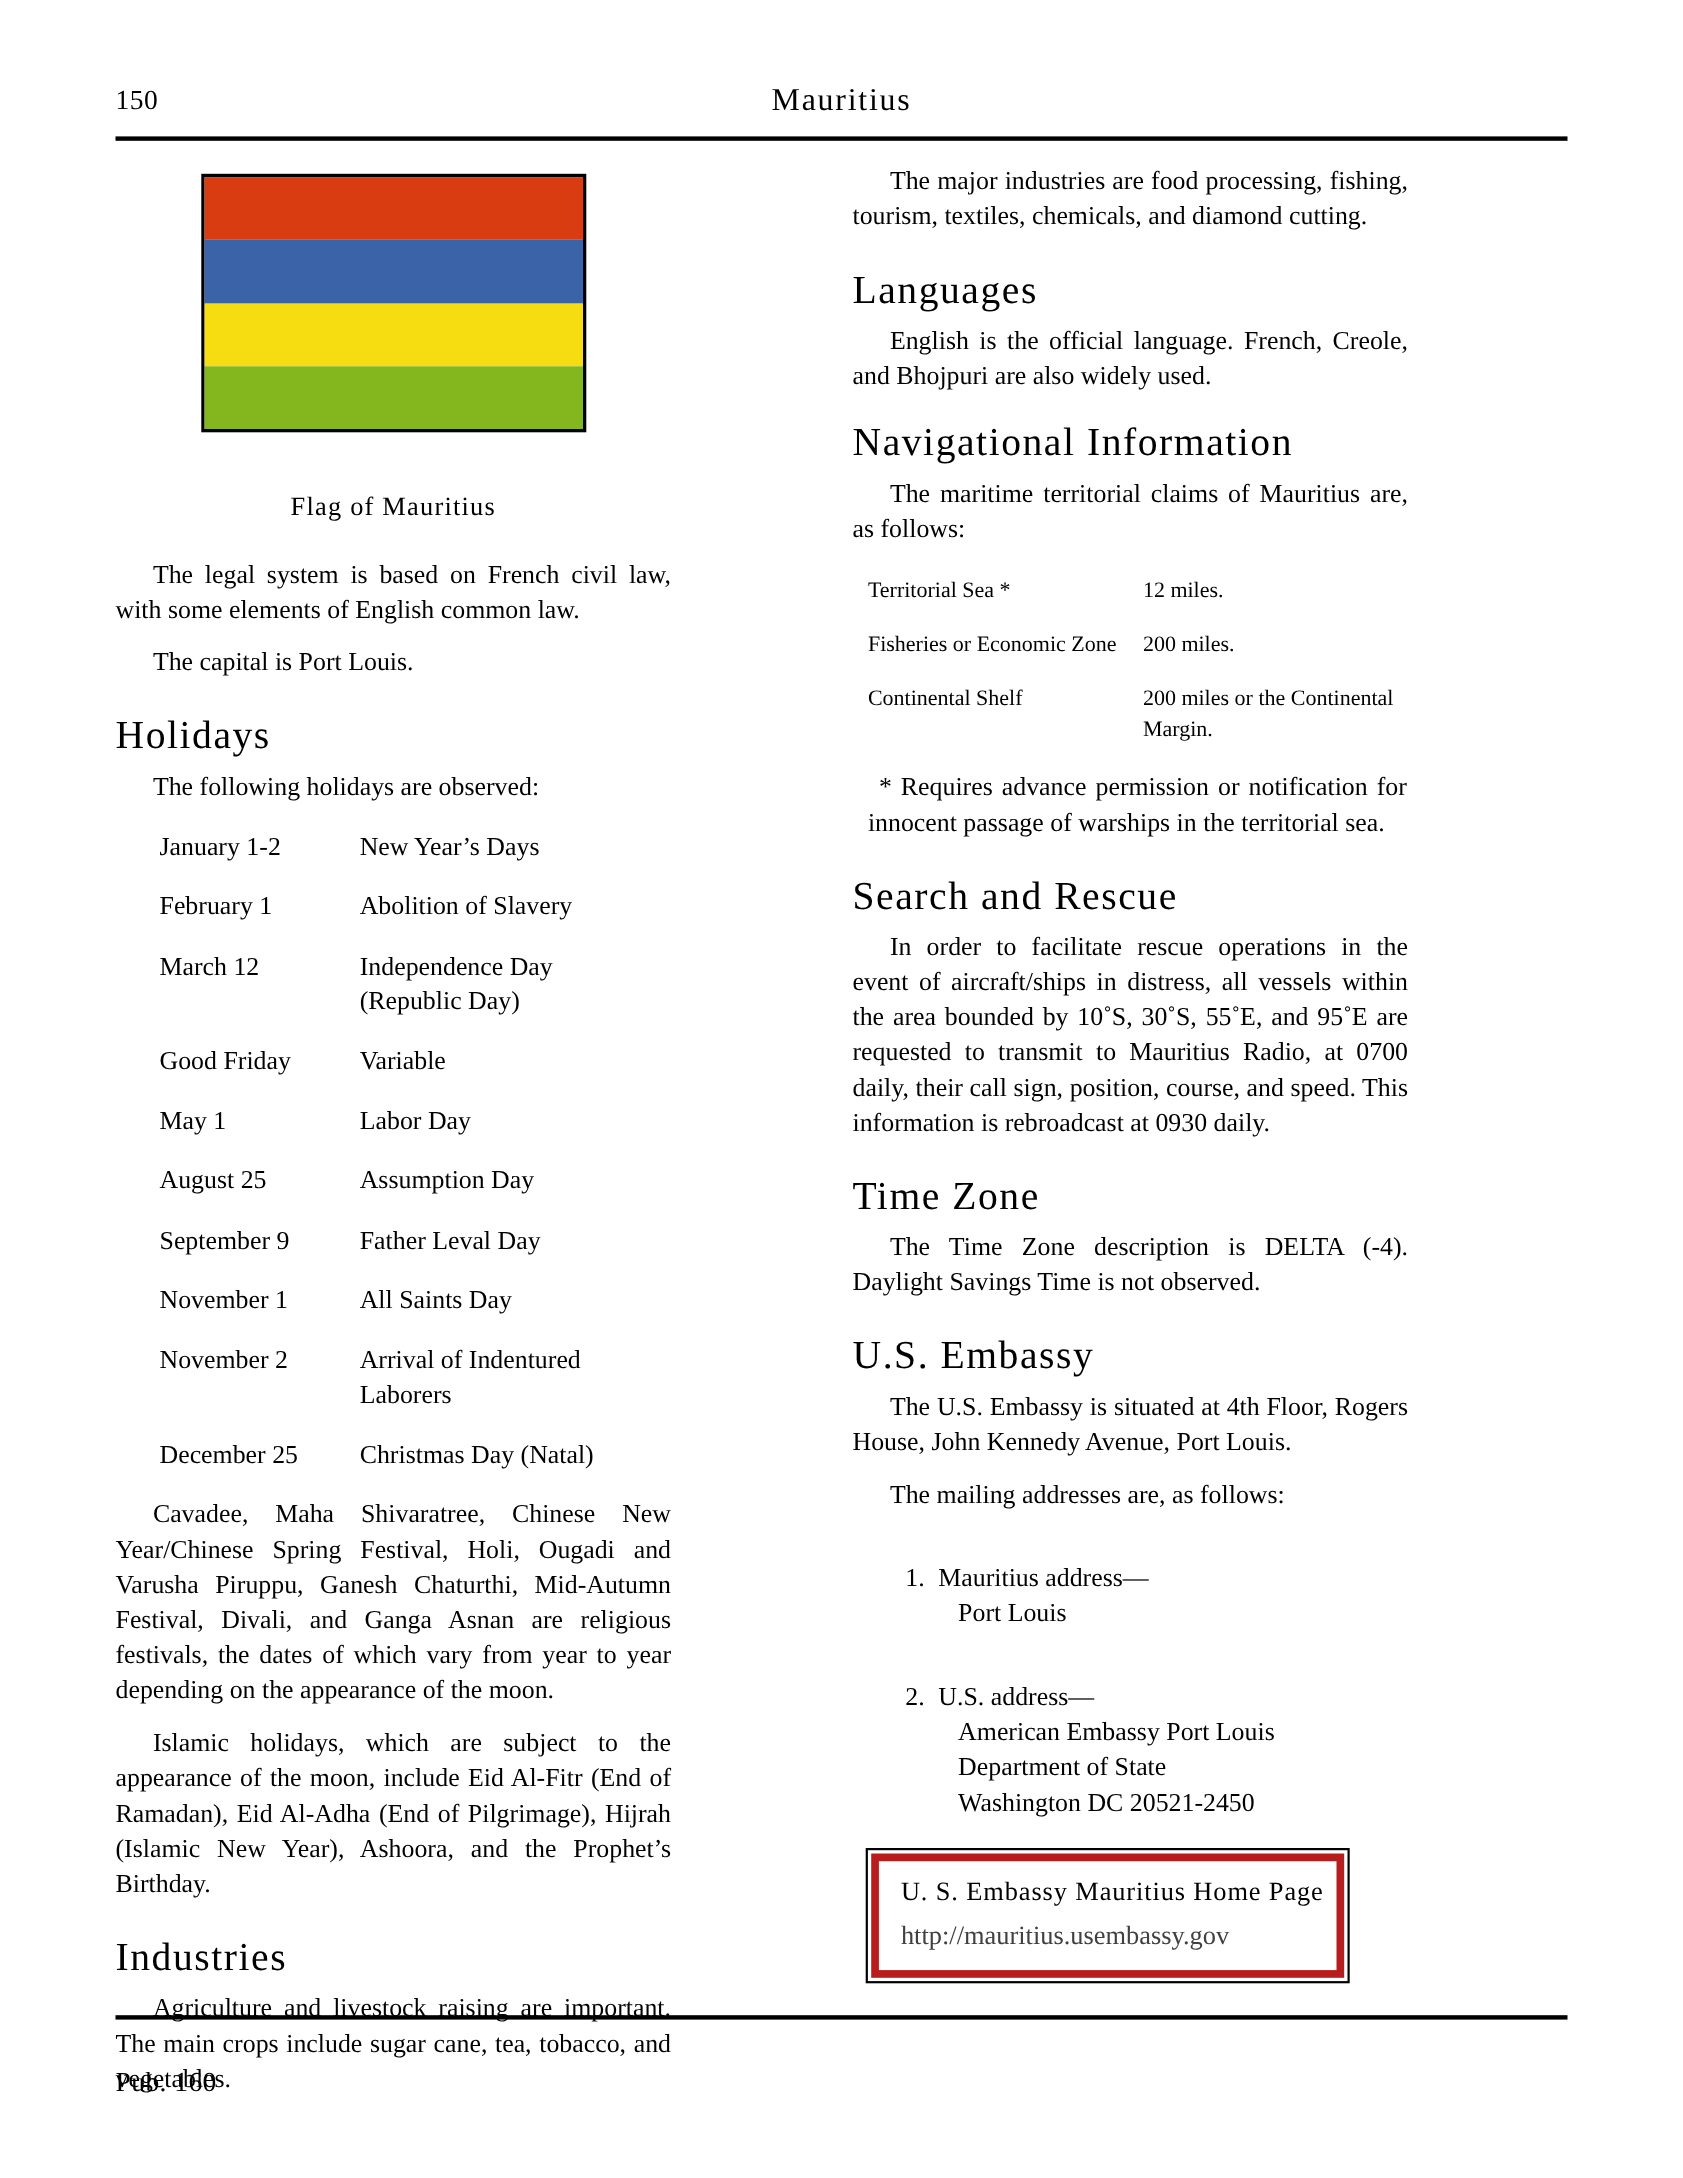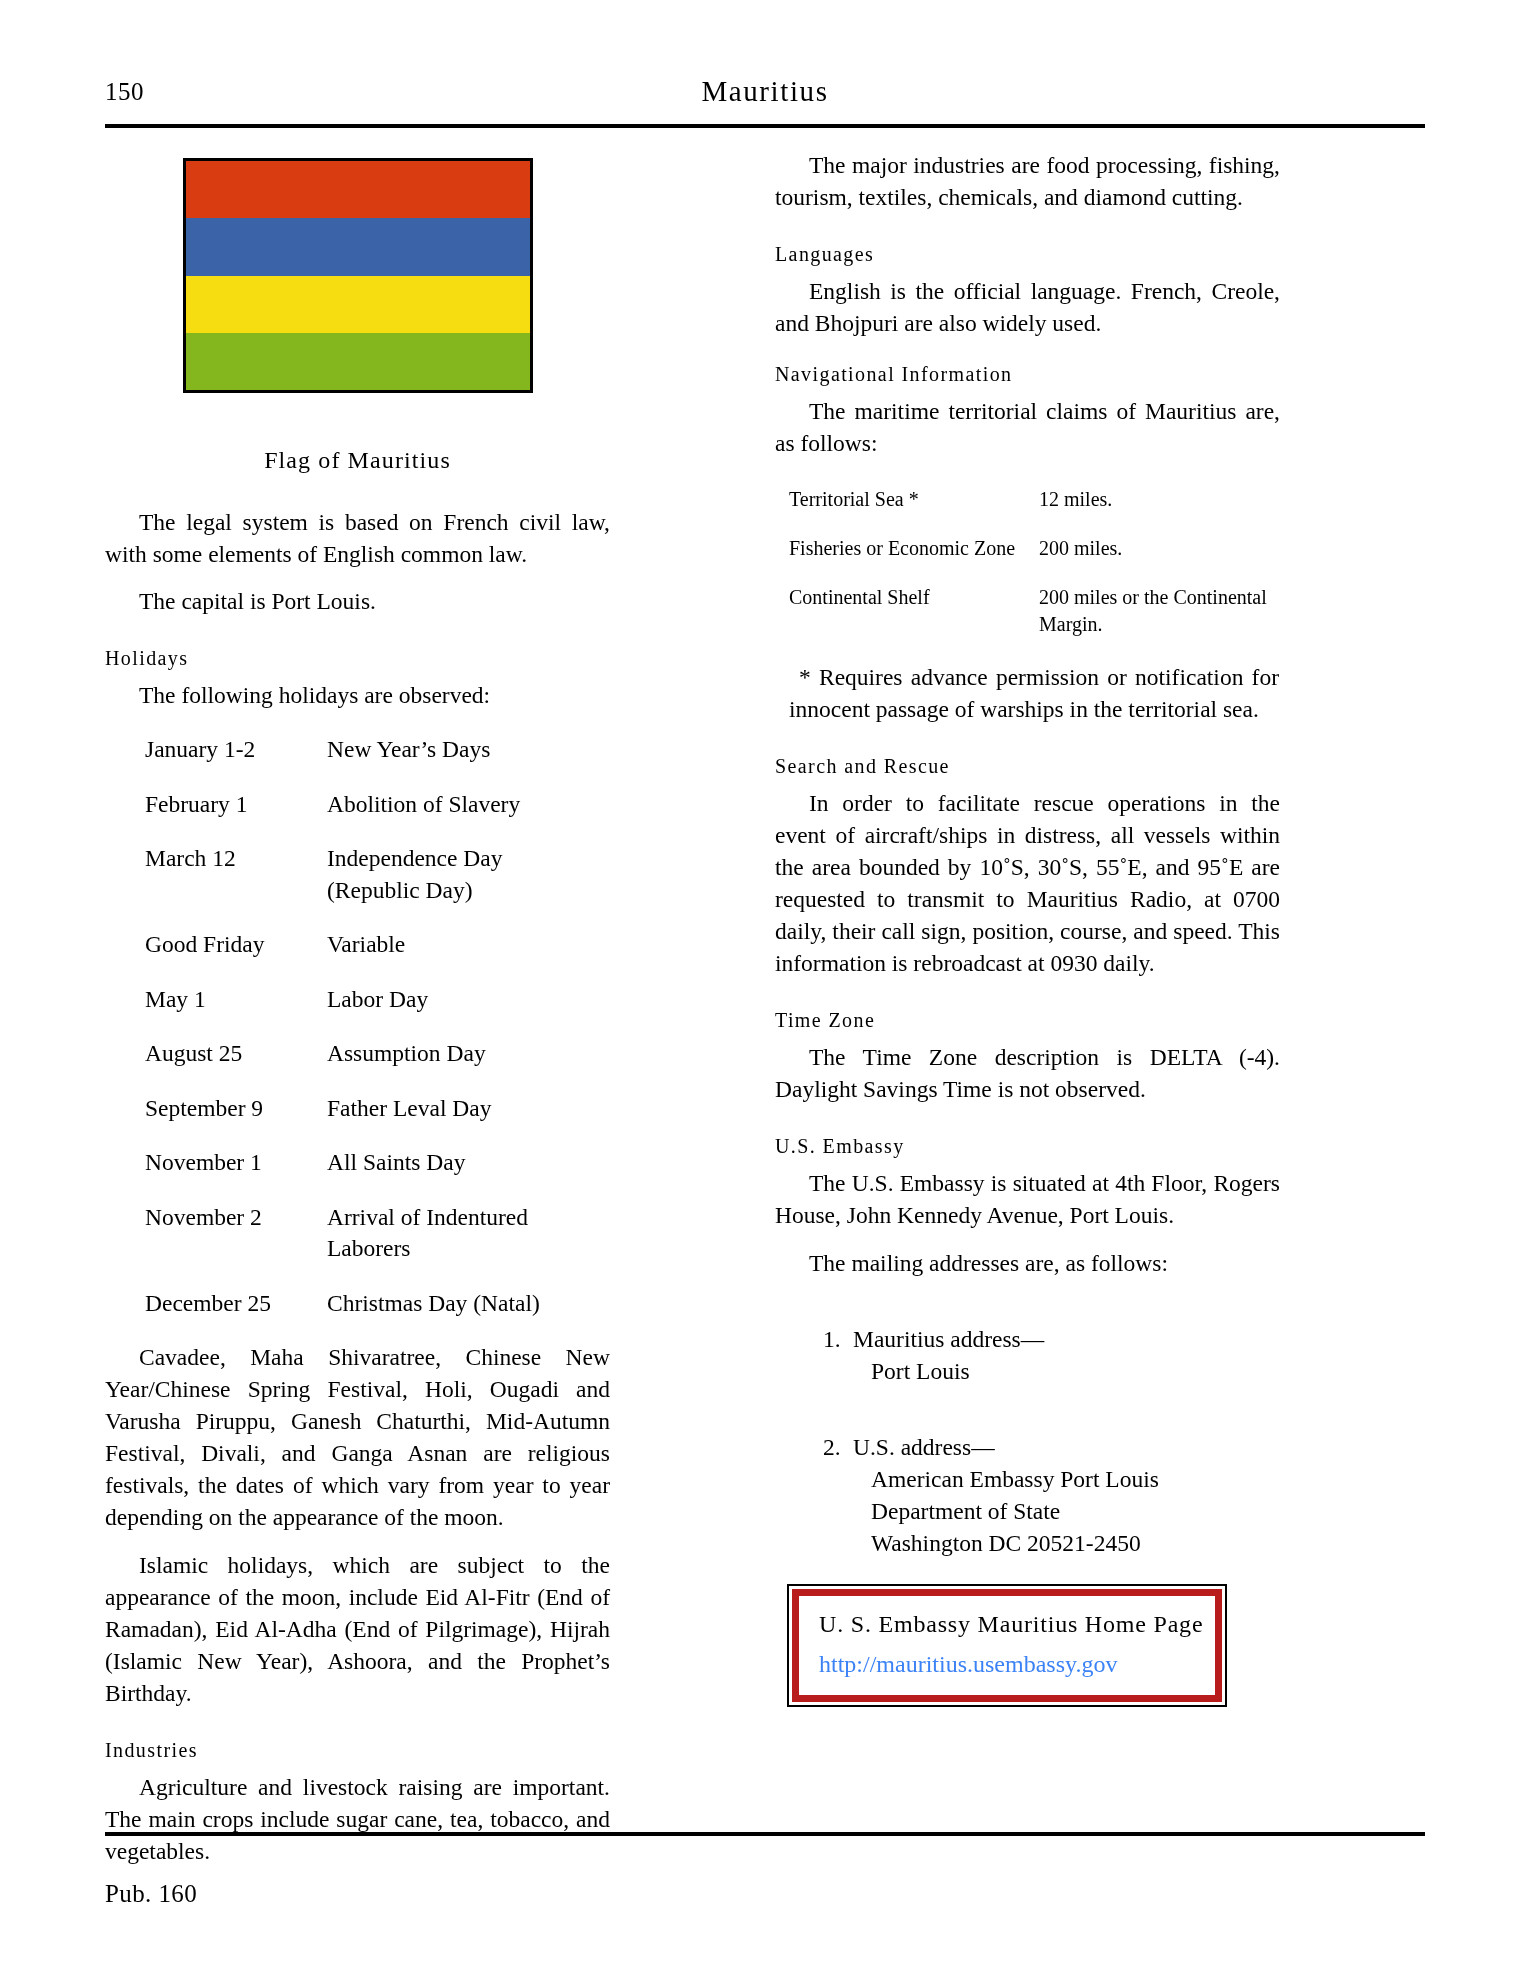--- a/index.html
+++ b/index.html
@@ -56,21 +56,21 @@
     position: absolute;
     top: 150px;
     width: 505px;
     font-size: 23.5px;
     line-height: 1.36;
   }
   .col-left  { left: 105px; }
   .col-right { left: 775px; }
 
   h2.section {
-    font-size: 20px;
+    font-size: 36px;
     font-weight: normal;
     letter-spacing: 1.4px;
     margin: 28px 0 10px 0;
     line-height: 1.2;
   }
   h2.section.tight { margin-top: 22px; }
 
   p.para {
     margin: 0 0 0 0;
     text-align: justify;
@@ -332,21 +332,21 @@
           <span>American Embassy Port Louis</span>
           <span>Department of State</span>
           <span>Washington DC 20521-2450</span>
         </span>
       </li>
     </ol>
 
     <div class="embassy-box">
       <div class="embassy-box-inner">
         <span class="embassy-box-title">U. S. Embassy Mauritius Home Page</span>
-        <a class="embassy-box-url" href="#" style="color: #3b82f6;">http://mauritius.usembassy.gov</a>
+        <a class="embassy-box-url" href="#" style="color: #404040;">http://mauritius.usembassy.gov</a>
       </div>
     </div>
   </div>
 
   <div class="foot-rule"></div>
   <div class="foot-label">Pub. 160</div>
 
 </div>
 
 </body></html>

